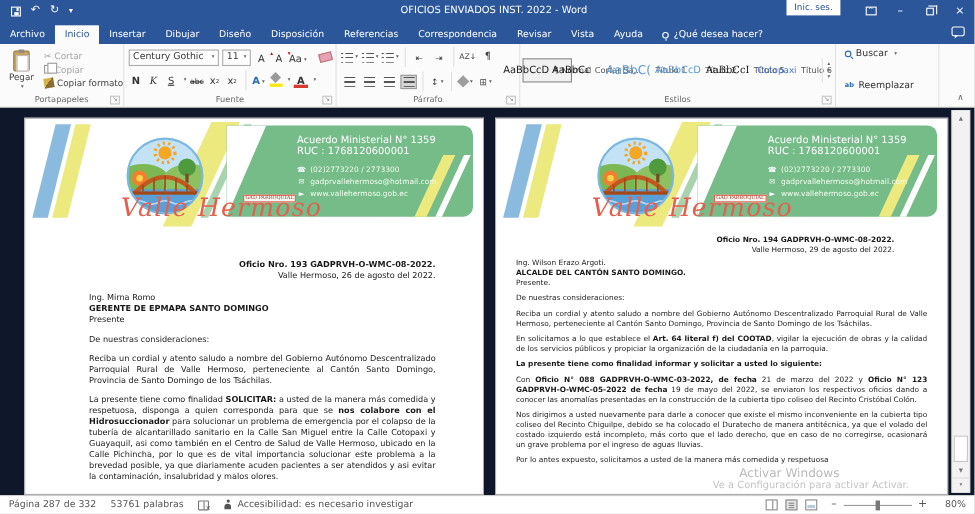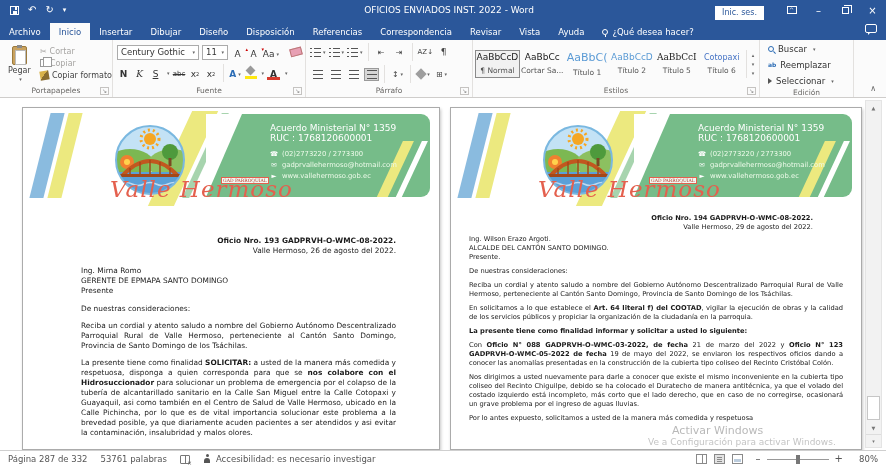--- a/index.html
+++ b/index.html
@@ -9,21 +9,21 @@
 
   
   .titlebar{height:20px;background:#2b579a;display:flex;align-items:center;color:#fff;font-size:9px;position:relative;z-index:30}
   .qat{display:flex;align-items:center;gap:9px;margin-left:10px}
   .ic-save{width:9px;height:9px;border:1px solid #fff;position:relative}
   .ic-save::before{content:'';position:absolute;left:2px;bottom:0;width:4px;height:3px;background:#fff}
   .ic-save::after{content:'';position:absolute;right:1px;top:0;width:2px;height:3px;background:#fff}
   .qg{font-size:10px;line-height:10px}
   .qsm{font-size:7px}
   .title{position:absolute;left:12px;right:0;text-align:center;pointer-events:none;font-size:9px}
-  .tb-right{margin-left:auto;display:flex;align-items:flex-end;height:100%}
+  .tb-right{margin-left:auto;display:flex;align-items:flex-start;height:100%}
   .signin{background:#fff;color:#2b579a;border:none;font-size:8px;line-height:14px;padding:0 7px;margin-right:14px;font-family:inherit}
   .wbtn{width:27px;height:100%;display:flex;align-items:center;justify-content:center;font-size:10px;color:#fff}
   .ic-rdo{width:10px;height:8px;border:1px solid #fff;display:flex;align-items:center;justify-content:center;font-size:6px;line-height:6px}
   .ic-restore{width:7px;height:7px;border:1px solid #fff;position:relative;background:#2b579a}
   .ic-restore::before{content:'';position:absolute;left:1px;top:-3px;width:7px;height:7px;border:1px solid #fff;border-bottom:none;border-left:none}
 
   
   .tabrow{height:20px;background:#2b579a;display:flex;align-items:flex-end;color:#fff;font-size:8.5px;position:relative;z-index:20}
   .tab{padding:0 9px;height:17px;display:flex;align-items:center}
   .tab.active{background:#fbfbfb;color:#2b579a}
@@ -85,42 +85,42 @@
   .dotcol{width:2px;height:9px;background:repeating-linear-gradient(to bottom,#555 0 1px,transparent 1px 4px)}
   .linecol{width:7px;height:9px;background:repeating-linear-gradient(to bottom,#555 0 1px,transparent 1px 4px)}
   .pbtn.sel{background:#d6d6d6;border:1px solid #9a9a9a}
   .sorttxt{font-size:7px;letter-spacing:0}
   .pilcrow{font-size:9px}
   .bucket{width:8px;height:8px;background:#9e9e9e;transform:rotate(45deg)}
 
   
   .g-sty{width:287px}
   .sg{display:flex;align-items:stretch;width:100%;padding:1px 0 0 2px}
-  .stylebox{width:45px;display:flex;flex-direction:column;align-items:center;justify-content:center;gap:4px;border:1px solid transparent}
+  .stylebox{width:45px;display:flex;flex-direction:row;align-items:center;justify-content:center;gap:4px;border:1px solid transparent}
   .stylebox.sel{border:1px solid #8a8a8a;background:#f1f1f1}
   .sprev{font-size:9px;color:#1a1a1a;white-space:nowrap}
   .sname{font-size:7.5px;color:#555;white-space:nowrap}
   .st3 .sprev{color:#5b9bd5;font-size:11px}
   .st4 .sprev{color:#5b9bd5;font-size:9px}
   .st5 .sprev{font-family:"DejaVu Serif",serif;font-weight:normal}
   .st6 .sprev{color:#4472c4;font-size:8px}
   .sgscroll{width:13px;margin-left:2px;border-left:1px solid #e3e1df;display:flex;flex-direction:column;justify-content:space-between;align-items:center;padding:2px 0;color:#666;font-size:5px}
 
   
   .g-edit{width:94px}
-  .eg{display:flex;flex-direction:column;gap:3px;padding-left:8px;width:100%}
+  .eg{display:flex;flex-direction:column;gap:16px;padding-left:8px;width:100%}
   .ecmd{display:flex;align-items:center;gap:4px;font-size:8.5px;color:#333;height:13px}
   .ic-search{width:6px;height:6px;border:1px solid #2b6cb5;border-radius:50%;position:relative}
   .ic-search::after{content:'';position:absolute;right:-3px;bottom:-2px;width:3px;height:1px;background:#2b6cb5;transform:rotate(45deg)}
   .ic-repl{font-size:6px;color:#2b6cb5;font-weight:bold}
   .ic-selarrow{width:0;height:0;border-left:4px solid #555;border-top:3px solid transparent;border-bottom:3px solid transparent}
   .collapse{flex:1;display:flex;align-items:flex-end;justify-content:flex-end;padding:0 10px 4px;color:#666;font-size:8px}
 
   
-  .docarea{position:relative;height:352px;background:#ffffff;overflow:hidden}
+  .docarea{position:relative;height:352px;background:#0f172a;overflow:hidden}
   .page{position:absolute;top:9px;height:343px;background:#fff;border:1px solid #ababab;box-shadow:1px 2px 3px rgba(0,0,0,.22);overflow:hidden;color:#1a1a1a}
   .p1{left:22px;width:418px}
   .p2{left:450px;width:412px}
 
   
   .letterhead{position:relative;height:85px;margin:5px 5px 0;background:#fff}
   .lh-blue{position:absolute;left:12px;top:0;width:14px;height:100%;background:#8abbdf;transform:skewX(-14deg)}
   .lh-y1{position:absolute;left:30px;top:0;width:14px;height:100%;background:#ece97f;transform:skewX(-14deg)}
   .lh-y2{position:absolute;left:142px;top:-2px;width:26px;height:112%;background:#ece97f;transform:skewX(-25deg)}
   .lh-gs{position:absolute;left:174px;top:0;width:7px;height:100%;background:#a7d4ae;transform:skewX(-25deg)}
@@ -132,21 +132,21 @@
   .lh-ic{font-size:6.5px;color:#fff;width:8px;text-align:center}
   .lh-rs1{position:absolute;right:30px;bottom:-4px;width:11px;height:72%;background:#ece97f;transform:skewX(-25deg)}
   .lh-rs2{position:absolute;right:16px;bottom:-4px;width:6px;height:72%;background:#fff;transform:skewX(-25deg)}
   .lh-logo{position:absolute;left:86px;top:11px;width:72px;height:72px;z-index:3}
   .lh-brand{position:absolute;left:82px;bottom:-3px;z-index:5;font-family:"DejaVu Serif","Liberation Serif",serif;font-style:italic;font-size:23px;line-height:24px;color:#e4604e;letter-spacing:1px;white-space:nowrap}
   .lh-brandsub{position:absolute;right:24px;top:0;font-style:normal;font-size:4.5px;line-height:5px;letter-spacing:0;color:#b7392b;background:rgba(255,255,255,.9);padding:0 1px;border:.5px solid #e4604e}
 
   
   .doc-head{text-align:right}
   .oficio{font-weight:bold}
-  .recipient .rbold{font-weight:normal}
+  .recipient .rbold{font-weight:bold}
   .docp{text-align:justify}
   .docp b{font-weight:bold}
   .p1 .doc-head{margin:38px 43px 4px 58px;font-size:7.4px;line-height:10px}
   .p1 .recipient{margin:10px 43px 0 58px;font-size:7.4px;line-height:10px}
   .p1 .salutation{margin:8px 43px 0 58px;font-size:7.4px;line-height:10px}
   .p1 .docp{margin:7px 43px 0 58px;font-size:7.4px;line-height:10px}
   .p2 .doc-head{margin:16px 48px 0 18px;font-size:6.7px;line-height:9px}
   .p2 .recipient{margin:3px 18px 0 18px;font-size:6.7px;line-height:9px}
   .p2 .salutation{margin:5px 18px 0 18px;font-size:6.7px;line-height:9px}
   .p2 .docp{margin:5px 18px 0 18px;font-size:6.7px;line-height:9px}
@@ -584,21 +584,21 @@
       <div class="salutation">De nuestras consideraciones:</div>
       <p class="docp"><span>Reciba un cordial y atento saludo a nombre del Gobierno Autónomo Descentralizado Parroquial Rural de Valle Hermoso, perteneciente al Cantón Santo Domingo, Provincia de Santo Domingo de los Tsáchilas.</span></p>
       <p class="docp"><span>En solicitamos a lo que establece el </span><b>Art. 64 literal f) del COOTAD</b><span>, vigilar la ejecución de obras y la calidad de los servicios públicos y propiciar la organización de la ciudadanía en la parroquia.</span></p>
       <p class="docp"><b>La presente tiene como finalidad informar y solicitar a usted lo siguiente:</b></p>
       <p class="docp"><span>Con </span><b>Oficio N° 088 GADPRVH-O-WMC-03-2022, de fecha</b><span> 21 de marzo del 2022 y </span><b>Oficio N° 123 GADPRVH-O-WMC-05-2022 de fecha</b><span> 19 de mayo del 2022, se enviaron los respectivos oficios dando a conocer las anomalías presentadas en la construcción de la cubierta tipo coliseo del Recinto Cristóbal Colón.</span></p>
       <p class="docp"><span>Nos dirigimos a usted nuevamente para darle a conocer que existe el mismo inconveniente en la cubierta tipo coliseo del Recinto Chiguilpe, debido se ha colocado el Duratecho de manera antitécnica, ya que el volado del costado izquierdo está incompleto, más corto que el lado derecho, que en caso de no corregirse, ocasionará un grave problema por el ingreso de aguas lluvias.</span></p>
       <p class="docp"><span>Por lo antes expuesto, solicitamos a usted de la manera más comedida y respetuosa</span></p>
     </div>
 
     <div class="wm1">Activar Windows</div>
-    <div class="wm2">Ve a Configuración para activar Windows.</div>
+    <div class="wm2">Ve a Configuración para activar Activar.</div>
 
     <div class="vscroll">
       <div class="vsb vs-up">▲</div>
       <div class="vs-thumb"></div>
       <div class="vsb vs-down">▼</div>
       <div class="vsb vs-obj">▾</div>
     </div>
   </div>
 
   <div class="statusbar">

